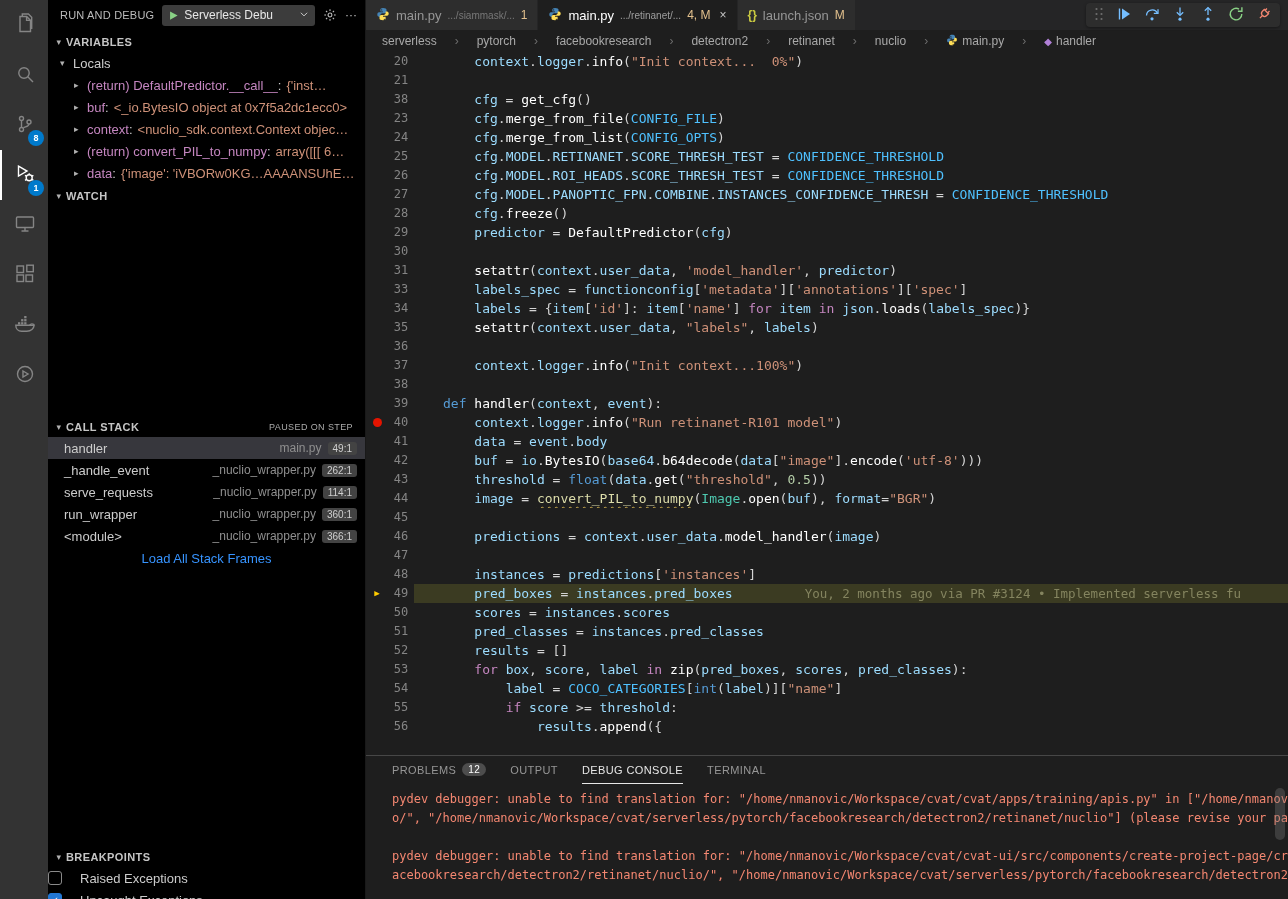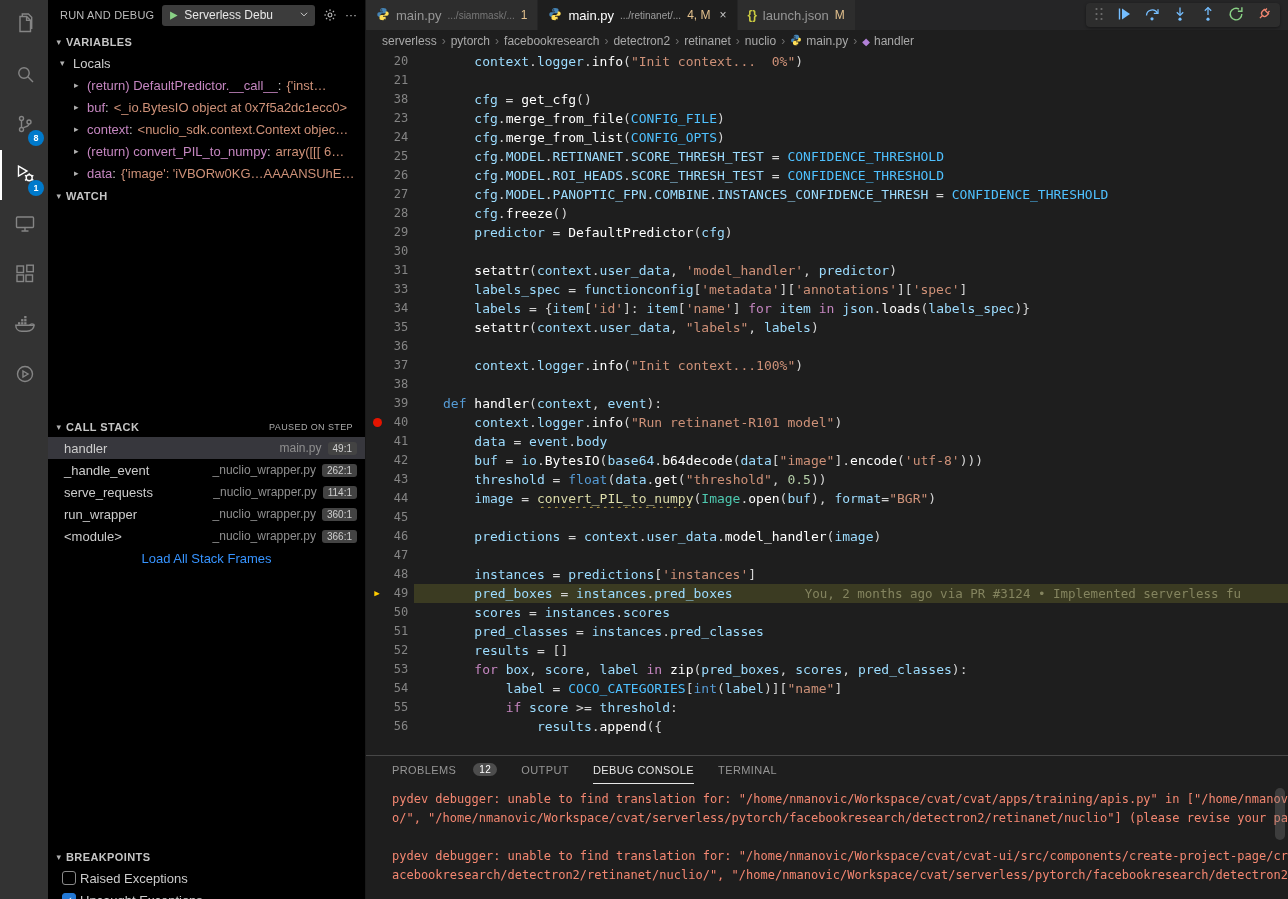--- a/index.html
+++ b/index.html
@@ -34,37 +34,37 @@
   .var-name{color:#c586c0}
   .var-colon{color:#cccccc}
   .var-value{color:#ce9178;margin-left:5px}
   .frame{height:22px;display:flex;align-items:center;padding:0 8px 0 16px;cursor:pointer}
   .frame.selected{background:#37373d}
   .frame .fn{color:#cccccc;white-space:nowrap}
   .frame .right{margin-left:auto;display:flex;align-items:center;gap:6px}
   .frame .file{color:#8f8f8f;font-size:12px;white-space:nowrap}
   .frame .pos{background:#434343;border-radius:3px;padding:1px 5px;font-size:10px;color:#cfcfcf}
   .load-link{height:22px;display:flex;align-items:center;justify-content:center;color:#3794ff;cursor:pointer}
-  .bp-row{height:22px;display:flex;align-items:center;padding-left:14px;gap:4px;cursor:pointer}
+  .bp-row{height:22px;display:flex;align-items:center;gap:18px;cursor:pointer}
   .cbx{width:14px;height:14px;border:1px solid #8a8a8a;border-radius:3px;flex:none;display:flex;align-items:center;justify-content:center;font-size:10px;color:#fff}
   .cbx.checked{background:#2277d4;border-color:#2277d4}
 
   
   .main{flex:1;display:flex;flex-direction:column;min-width:0;border-left:1px solid #191919}
   .tabbar{height:30px;background:#252526;display:flex;align-items:stretch;flex:none;position:relative}
   .tab{display:flex;align-items:center;gap:6px;padding:0 10px;background:#2d2d2d;color:#969696;font-size:13px;border-right:1px solid #252526;cursor:pointer;white-space:nowrap}
   .tab.active{background:#1e1e1e;color:#ffffff}
   .tab .dir{font-size:10px;color:#787878}
   .tab.active .dir{color:#9d9d9d}
   .tab .deco{color:#e2c08d;font-size:12px}
   .tab .close{color:#c5c5c5;font-size:12px;margin-left:3px;cursor:pointer}
   .json-braces{color:#cbcb41;font-weight:bold;font-size:12px}
   .dbg-toolbar{position:absolute;top:3px;right:8px;height:24px;display:flex;align-items:center;gap:12px;background:#2d2d2d;border-radius:4px;padding:0 8px;box-shadow:0 1px 3px rgba(0,0,0,.4)}
   .dbg-btn{display:flex;align-items:center;cursor:pointer}
-  .breadcrumbs{height:22px;display:flex;align-items:center;gap:5px;padding-left:16px;font-size:12px;color:#a9a9a9;background:#1e1e1e;flex:none;white-space:nowrap;overflow:hidden}
+  .breadcrumbs{height:22px;display:flex;align-items:center;gap:18px;padding-left:16px;font-size:12px;color:#a9a9a9;background:#1e1e1e;flex:none;white-space:nowrap;overflow:hidden}
   .bc-sep{color:#6d6d6d;font-size:12px}
   .bc-item{cursor:pointer;display:flex;align-items:center;gap:4px}
   .bc-sym{color:#b180d7;font-size:10px}
 
   
   .editor{height:703px;overflow:hidden;flex:none;background:#1e1e1e;
     font-family:"DejaVu Sans Mono","Liberation Mono",monospace;font-size:13px}
   .code-line{display:flex;height:19px;line-height:19px}
   .glyph{width:22px;flex:none;display:flex;align-items:center;justify-content:center}
   .bpdot{width:9px;height:9px;border-radius:50%;background:#e51400}
@@ -74,21 +74,21 @@
   .code-line.cur .ltext{background:rgba(255,255,64,.13)}
   .o{color:#d4d4d4}.v{color:#9cdcfe}.f{color:#ffffff}.s{color:#ce9178}
   .k{color:#c586c0}.d{color:#569cd6}.c{color:#4fc1ff}.n{color:#b5cea8}
   .t{color:#4ec9b0}.b{color:#569cd6}
   .u{color:#dcdcaa;text-decoration:underline wavy #c8a84a 1px;text-underline-offset:3px}
   .blame{color:#84845f;margin-left:72px;font-size:12.5px}
 
   
   .panel{flex:1;border-top:1px solid #474747;display:flex;flex-direction:column;min-height:0;position:relative}
   .panel-tabs{height:28px;display:flex;align-items:stretch;padding:0 26px;gap:24px;flex:none}
-  .panel-tab{display:flex;align-items:center;gap:17px;font-size:11px;color:#969696;letter-spacing:.4px;cursor:pointer;border-bottom:1px solid transparent}
+  .panel-tab{display:flex;align-items:center;gap:6px;font-size:11px;color:#969696;letter-spacing:.4px;cursor:pointer;border-bottom:1px solid transparent}
   .panel-tab.active{color:#e7e7e7;border-bottom:1px solid #e7e7e7}
   .pbadge{background:#4d4d4d;border-radius:9px;padding:1px 6px;font-size:10px;color:#ffffff}
   .console{flex:1;overflow:hidden;padding:6px 0 0 26px;font-family:"DejaVu Sans Mono","Liberation Mono",monospace;font-size:12px;line-height:19px;color:#f48771}
   .cline{height:19px;white-space:pre;overflow:hidden}
   .pscroll{position:absolute;right:3px;top:32px;width:10px;height:52px;background:rgba(121,121,121,.35);border-radius:5px}
 </style>
 </head>
 <body>
 
 <div id="app">

